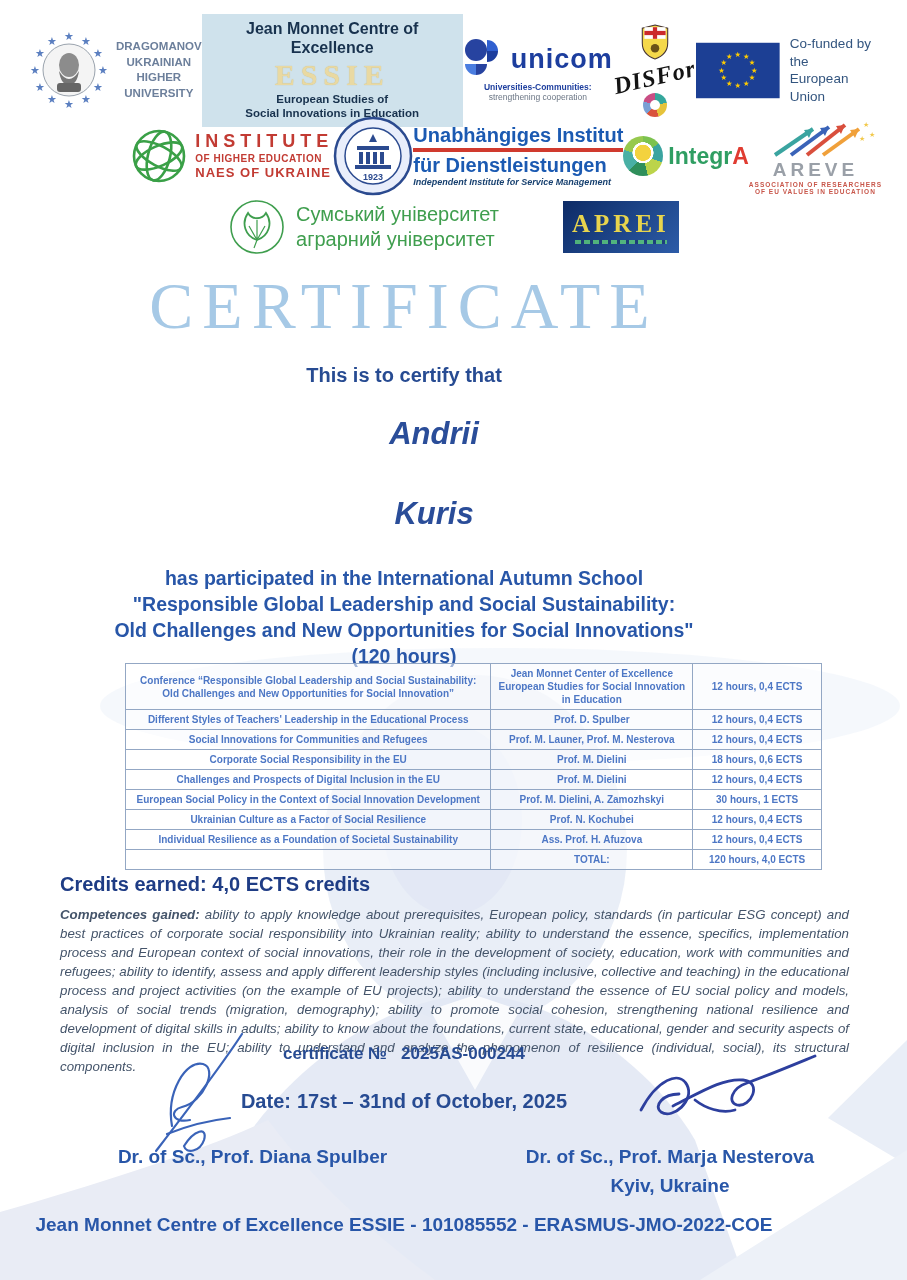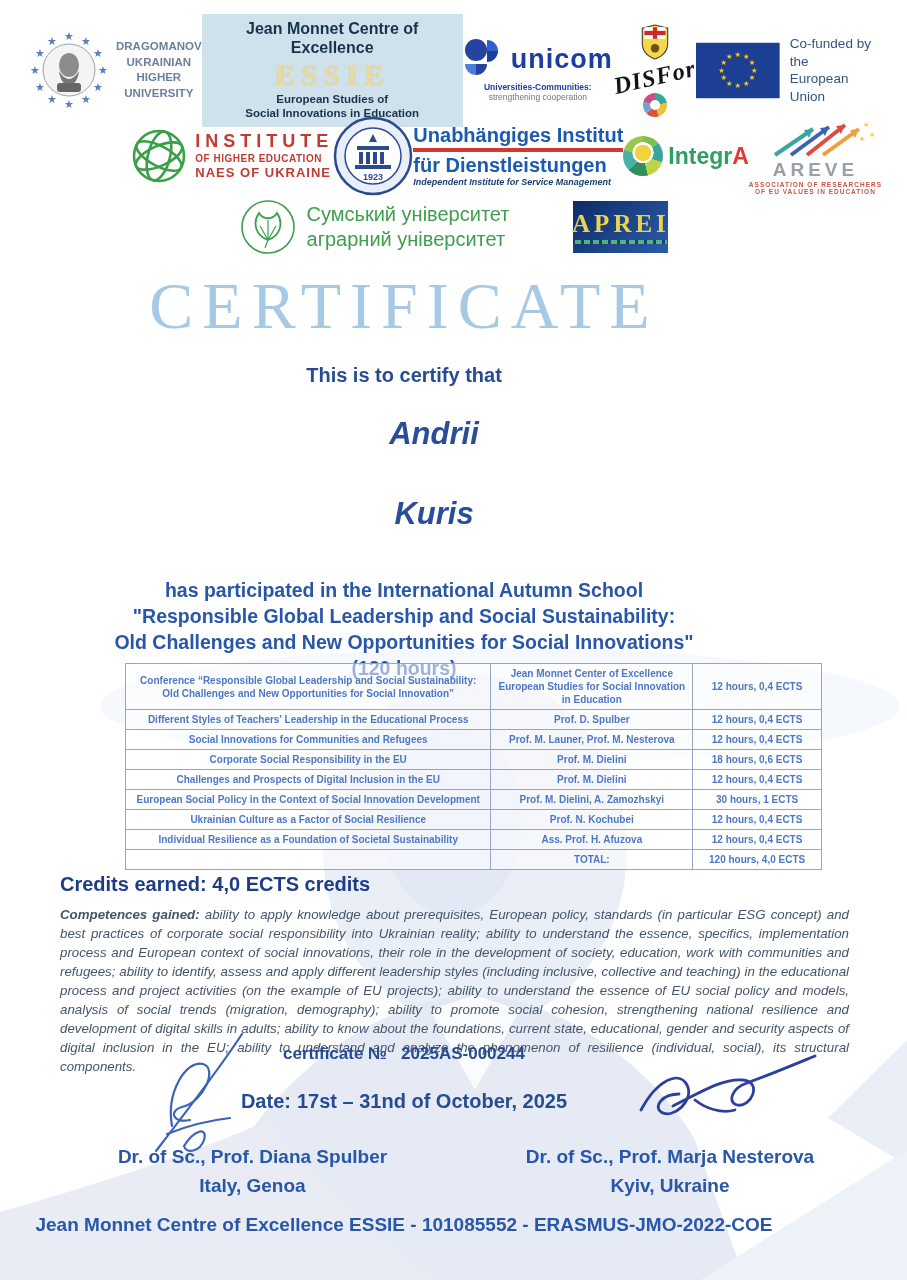--- a/index.html
+++ b/index.html
@@ -50,34 +50,34 @@
        background:radial-gradient(circle at 50% 42%,#f3d23e 0 26%,#fff 27% 34%,transparent 35%),
        conic-gradient(#7cc24f 0 14%,#3aa4a0 14% 30%,#bcd44a 30% 46%,#2f8f5b 46% 62%,#49b0a5 62% 80%,#97c94e 80% 100%);}
   .integra-word{font-size:23px;font-weight:bold;}
   .integra-word .p1{color:#2f9e62;}
   .integra-word .p2{color:#e03c31;}
   .areve{text-align:center;line-height:1.1;}
   .areve-word{font-size:19px;letter-spacing:4px;color:#9aa0a8;font-weight:bold;}
   .areve-sub{font-size:6.5px;color:#c8564a;letter-spacing:1px;font-weight:bold;}
   .snau{display:flex;align-items:center;gap:10px;}
   .snau-text{font-size:20px;color:#3f9e4e;line-height:1.25;}
-  .aprei{width:95px;height:52px;background:linear-gradient(135deg,#0d2b66,#2d5ca8);
+  .aprei{width:116px;height:52px;background:linear-gradient(135deg,#0d2b66,#2d5ca8);
          display:flex;flex-direction:column;align-items:center;justify-content:center;margin-left:20px;}
   .aprei-word{font-family:"Liberation Serif",serif;font-size:25px;font-weight:bold;color:#e8d44d;letter-spacing:4px;}
   .aprei-strip{width:92px;height:4px;margin-top:2px;
        background:repeating-linear-gradient(90deg,#5ecf7a 0 6px,#1b3a75 6px 9px);opacity:.8;}
 
   
   .abs-c{position:absolute;left:0;width:808px;text-align:center;}
   .title{top:268px;font-family:"Liberation Serif",serif;font-weight:400;font-size:66px;
          letter-spacing:9px;color:#a6c9e6;}
   .certify{top:364px;font-size:20px;font-weight:bold;color:#274b92;}
   .name{font-size:31px;font-weight:bold;font-style:italic;color:#2a4d99;transform:translateX(30px);}
   .name1{top:416px;} .name2{top:496px;}
-  .school{top:578px;font-size:19.5px;font-weight:bold;color:#2856a8;line-height:1.33;}
+  .school{top:566px;font-size:19.5px;font-weight:bold;color:#2856a8;line-height:1.33;}
 
   table.courses{position:absolute;top:663px;left:125px;width:697px;border-collapse:collapse;
         font-size:10px;font-weight:bold;color:#4d77c5;table-layout:fixed;z-index:1;}
   table.courses td{border:1px solid #93a7c4;text-align:center;vertical-align:middle;
         padding:3px 6px;line-height:1.3;background:rgba(255,255,255,.55);}
   col.c1{width:52.5%;} col.c2{width:29%;} col.c3{width:18.5%;}
 
   .credits{position:absolute;top:873px;left:60px;font-size:20px;font-weight:bold;color:#1e3c85;z-index:1;}
   .competences{position:absolute;top:905px;left:60px;width:789px;font-size:13.3px;font-style:italic;
         color:#44546a;text-align:justify;line-height:1.43;z-index:1;}
@@ -379,21 +379,20 @@
 
   <div class="abs-c certline layer">
     <span>certificate №</span><span class="val">2025AS-000244</span>
   </div>
   <div class="abs-c dateline layer">
     <span>Date:</span><span class="val">17st – 31nd of October, 2025</span>
   </div>
 
   <div class="signer signer-left">
     <div>Dr. of Sc., Prof. Diana Spulber</div>
-    <div>Italy, Genoa</div>
   </div>
   <div class="signer signer-right">
     <div>Dr. of Sc., Prof. Marja Nesterova</div>
     <div>Kyiv, Ukraine</div>
   </div>
 
   <div class="abs-c footer layer">Jean Monnet Centre of Excellence ESSIE - 101085552 - ERASMUS-JMO-2022-COE</div>
 </div>
 
 </body></html>

